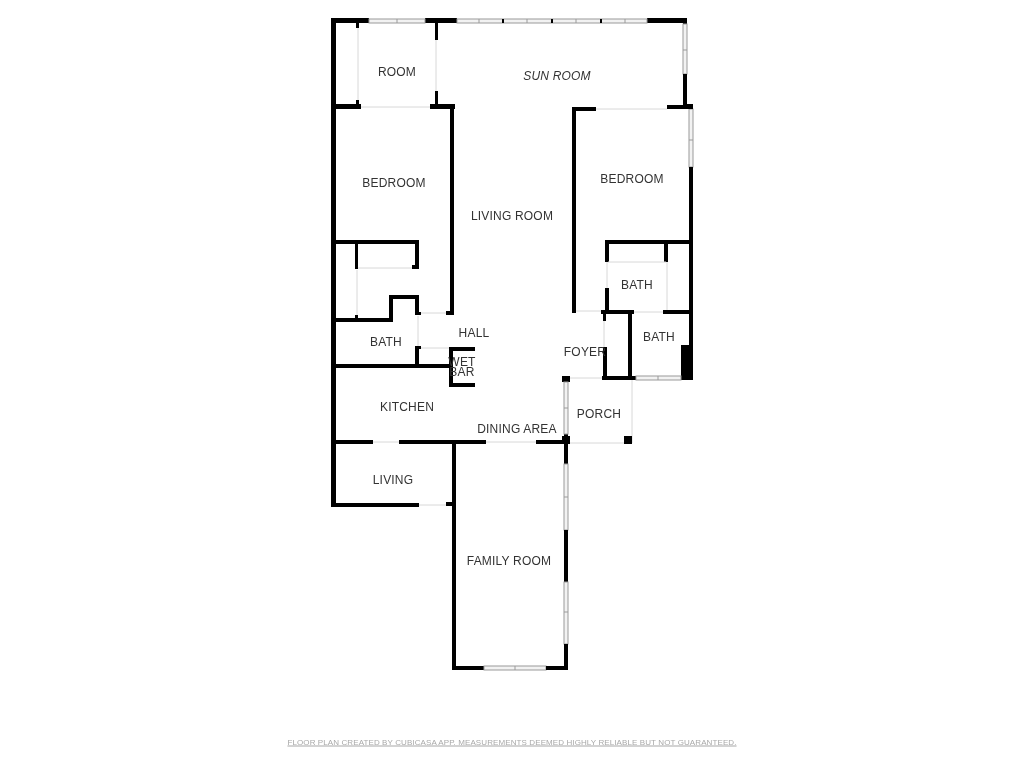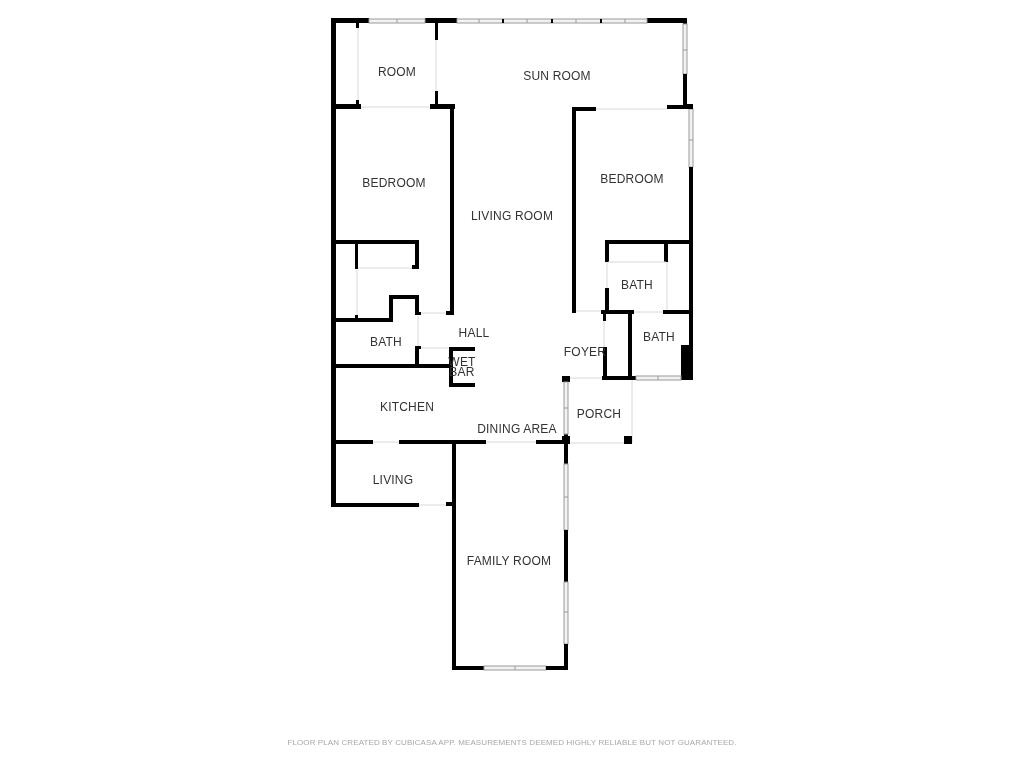--- a/index.html
+++ b/index.html
@@ -3,21 +3,21 @@
 <meta charset="utf-8">
 <style>
   html, body { margin:0; padding:0; background:#ffffff; }
   body { width:1024px; height:768px; position:relative; overflow:hidden; font-family:"Liberation Sans", sans-serif; }
   #plan { position:absolute; left:0; top:0; width:1024px; height:768px; }
   .wall { fill:#000; }
   .win { fill:#f2f2f2; stroke:#9a9a9a; stroke-width:1; }
   .winmid { stroke:#9a9a9a; stroke-width:1; }
   .opening { stroke:#d8d8d8; stroke-width:1; }
   .room-label { position:absolute; font-size:12px; color:#333; letter-spacing:0.2px; text-align:center; transform:translate(-50%,-50%); white-space:nowrap; line-height:10px; }
-  .footer { position:absolute; left:512px; top:742px; transform:translate(-50%,-50%); font-size:8px; color:#a8a8a8; white-space:nowrap; letter-spacing:0.1px; }
+  .footer { position:absolute; left:512px; top:742px; transform:translate(-50%,-50%); font-size:8px; color:#a8a8a8; white-space:nowrap; letter-spacing:0.1px;text-decoration:underline; }
 </style>
 </head>
 <body>
 
 <svg id="plan" viewBox="0 0 1024 768" xmlns="http://www.w3.org/2000/svg">
 
   <rect class="wall" x="331" y="18" width="5" height="489"></rect>
 
   <rect class="wall" x="331" y="18" width="38" height="5"></rect>
   <rect class="wall" x="425" y="18" width="32" height="5"></rect>
@@ -136,21 +136,21 @@
   <rect class="wall" x="603" y="314" width="3" height="7"></rect>
   <line class="opening" x1="604" y1="321" x2="604" y2="347"></line>
   <rect class="wall" x="603" y="347" width="4" height="33"></rect>
   <rect class="wall" x="628" y="310" width="4" height="70"></rect>
   <rect class="wall" x="602" y="376" width="34" height="4"></rect>
   <rect class="win" x="636" y="376" width="45" height="4"></rect>
   <line class="winmid" x1="658" y1="376" x2="658" y2="380"></line>
 </svg>
 
 <div class="room-label" style="left:397px;top:72px;">ROOM</div>
-<div class="room-label" style="left:557px;top:76px;">SUN ROOM</div>
+<div class="room-label" style="left:557px;top:76px;font-style:italic;">SUN ROOM</div>
 <div class="room-label" style="left:394px;top:183px;">BEDROOM</div>
 <div class="room-label" style="left:512px;top:216px;">LIVING ROOM</div>
 <div class="room-label" style="left:632px;top:179px;">BEDROOM</div>
 <div class="room-label" style="left:637px;top:285px;">BATH</div>
 <div class="room-label" style="left:446px;top:333px;margin-left:28px;">HALL</div>
 <div class="room-label" style="left:386px;top:342px;">BATH</div>
 <div class="room-label" style="left:659px;top:337px;">BATH</div>
 <div class="room-label" style="left:585px;top:352px;text-align:center;">FOYER</div>
 <div class="room-label" style="left:462px;top:367px;white-space:pre;">WET
 BAR</div>

